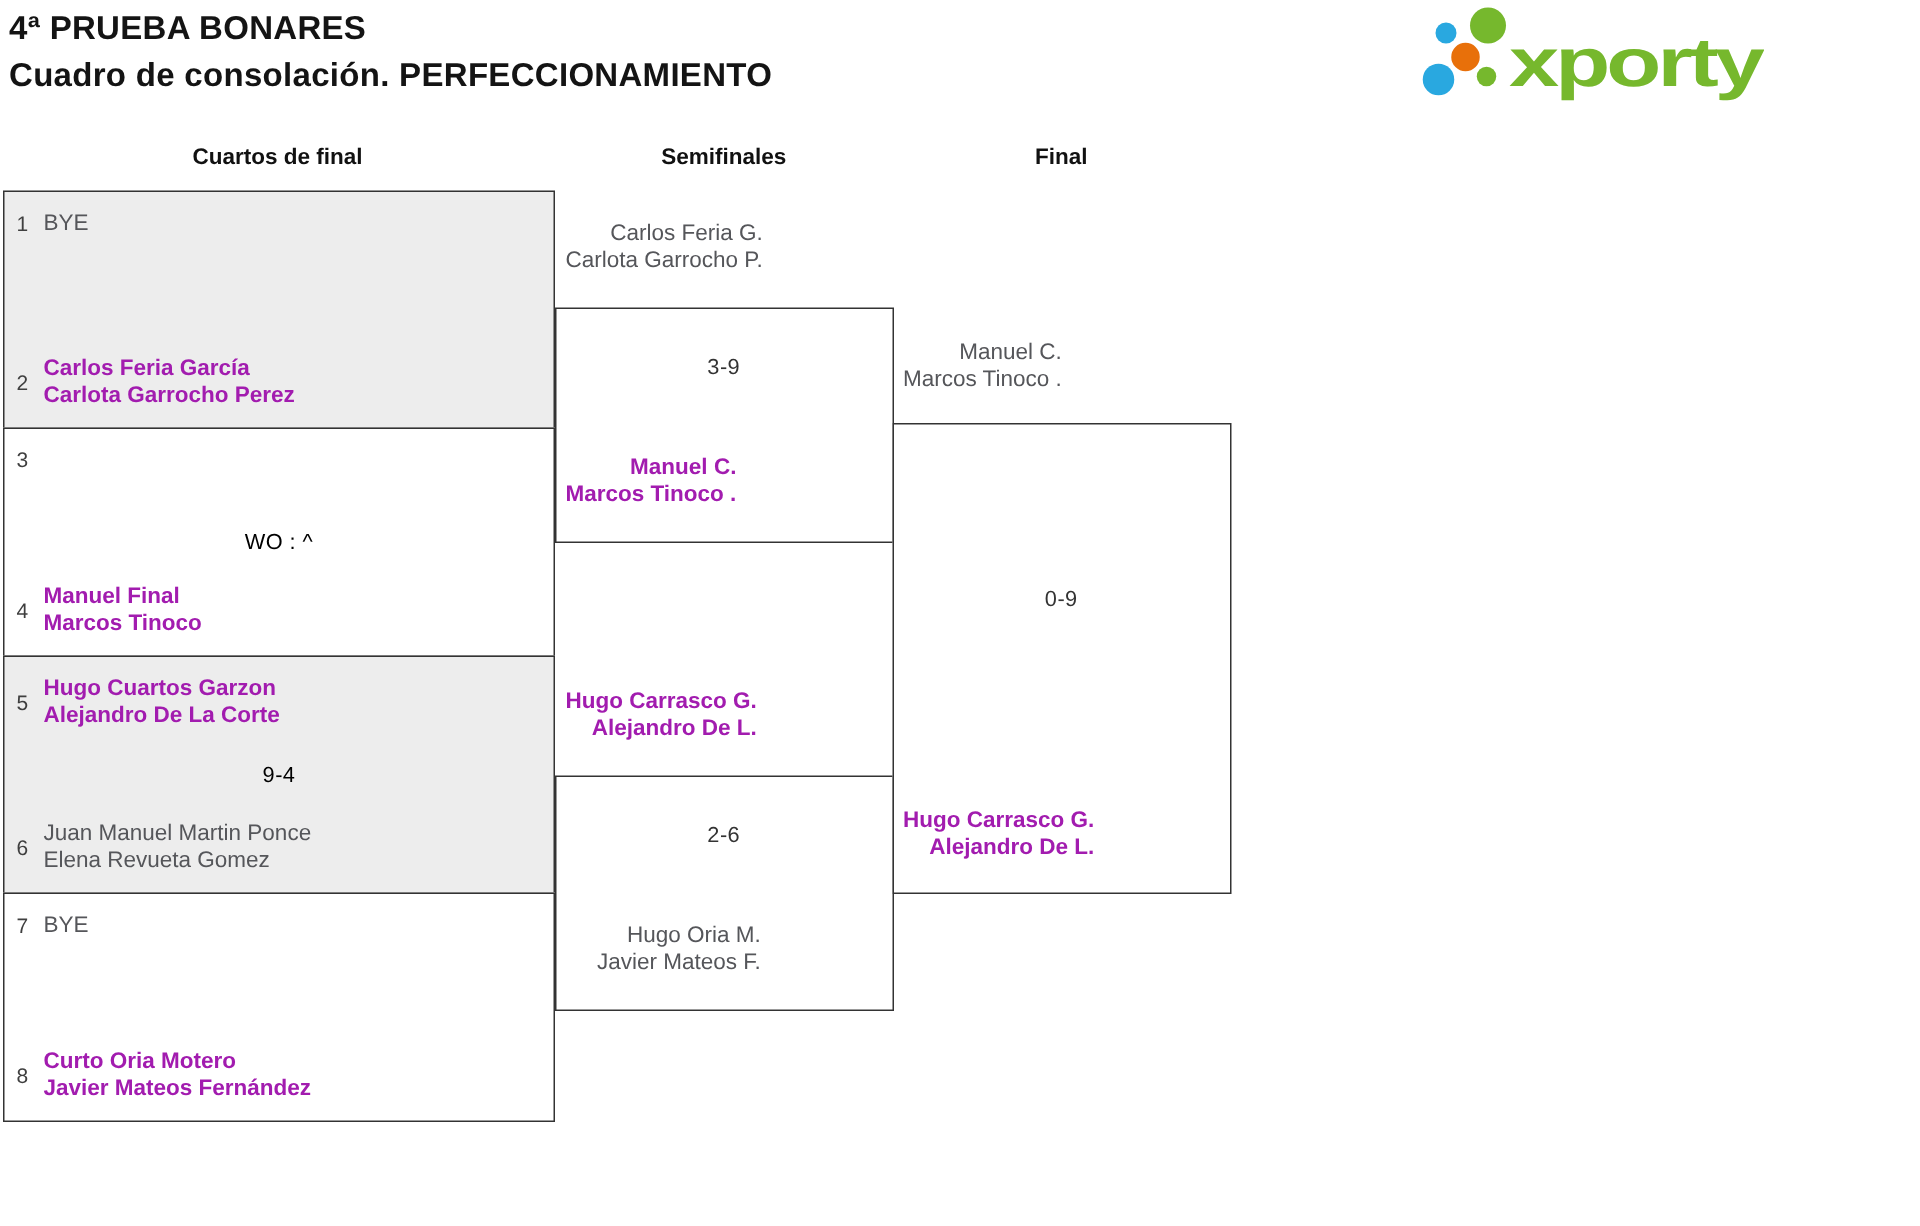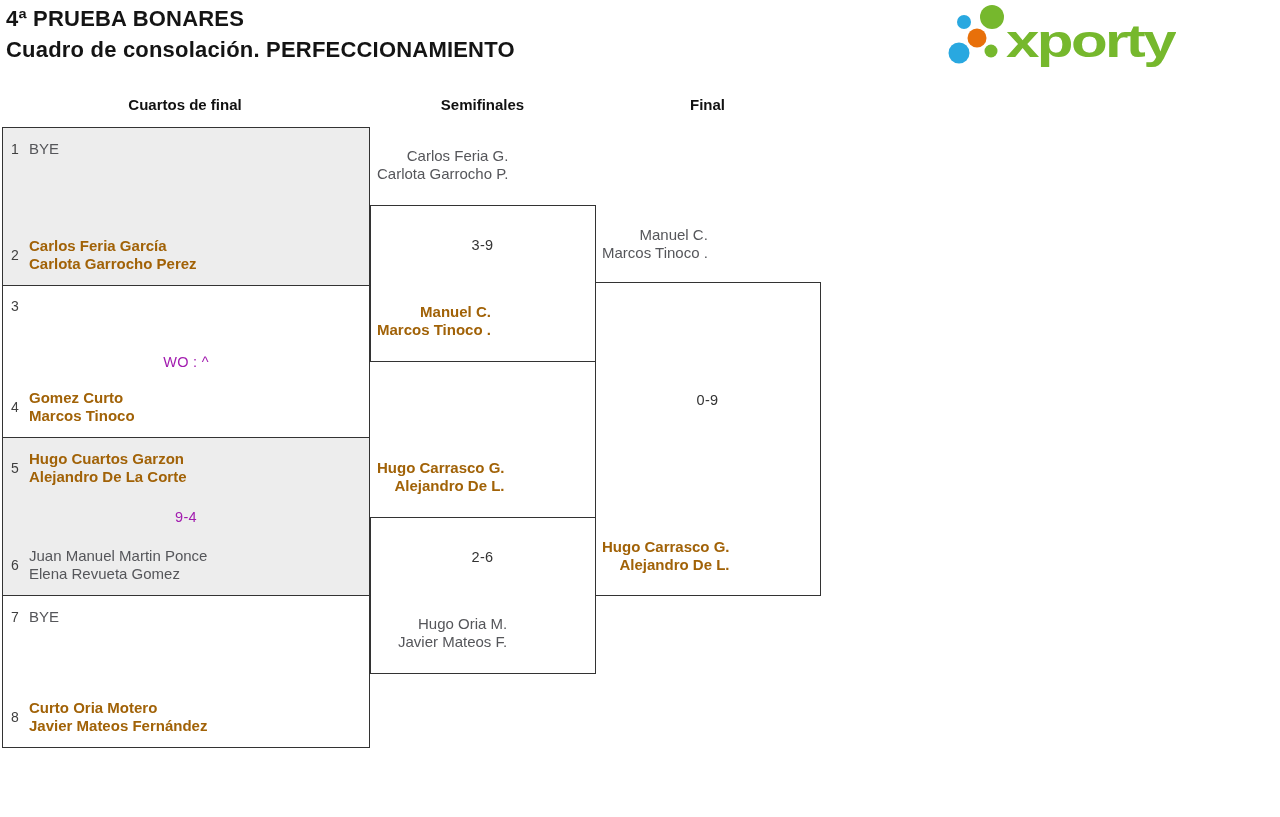--- a/index.html
+++ b/index.html
@@ -26,25 +26,25 @@
   .qf2 { top:285px; height:153px; background:#ffffff; }
   .qf3 { top:437px; height:159px; background:#ededed; }
   .qf4 { top:595px; height:153px; background:#ffffff; }
   .sf1 { left:370px; top:205px; width:226px; height:157px; background:#ffffff; }
   .sf2 { left:370px; top:517px; width:226px; height:157px; background:#ffffff; }
   .fin { left:595px; top:282px; width:226px; height:314px; background:#ffffff; }
   
   .slot { display:flex; align-items:center; }
   .seed { width:20px; flex:0 0 20px; font-size:14px; color:#3f3f3f; padding-left:2px; }
   .names { font-size:15px; line-height:18px; }
-  .w { font-weight:700; color:#a16207; }
+  .w { font-weight:700; color:#a21caf; }
   .l { font-weight:400; color:#55565a; }
   .score {
     position:absolute; left:0; right:0; top:50%; transform:translateY(-50%);
-    text-align:center; font-size:14.5px; color:#a21caf; letter-spacing:0.3px;
+    text-align:center; font-size:14.5px; color:#000000; letter-spacing:0.3px;
   }
   
   .float-names { position:absolute; font-size:15px; line-height:18px; white-space:nowrap;text-align:right; }
   .float-score { position:absolute; width:225px; text-align:center; font-size:14.5px; color:#333; letter-spacing:0.3px; }
   .p-sf1-top    { left:377px; top:147px; }
   .p-sf1-score  { left:370px; top:237px; }
   .p-sf1-bottom { left:377px; top:303px; }
   .p-sf2-top    { left:377px; top:459px; }
   .p-sf2-score  { left:370px; top:549px; }
   .p-sf2-bottom { left:398px; top:615px; }
@@ -100,21 +100,21 @@
       <div class="seed">3</div>
       <div class="names l">
         <div></div>
         <div></div>
       </div>
     </div>
     <div class="score">WO : ^</div>
     <div class="slot">
       <div class="seed">4</div>
       <div class="names w">
-        <div>Gomez Curto</div>
+        <div>Manuel Final</div>
         <div>Marcos Tinoco</div>
       </div>
     </div>
   </div>
 
   <div class="match-box qf qf3">
     <div class="slot">
       <div class="seed">5</div>
       <div class="names w">
         <div>Hugo Cuartos Garzon</div>

